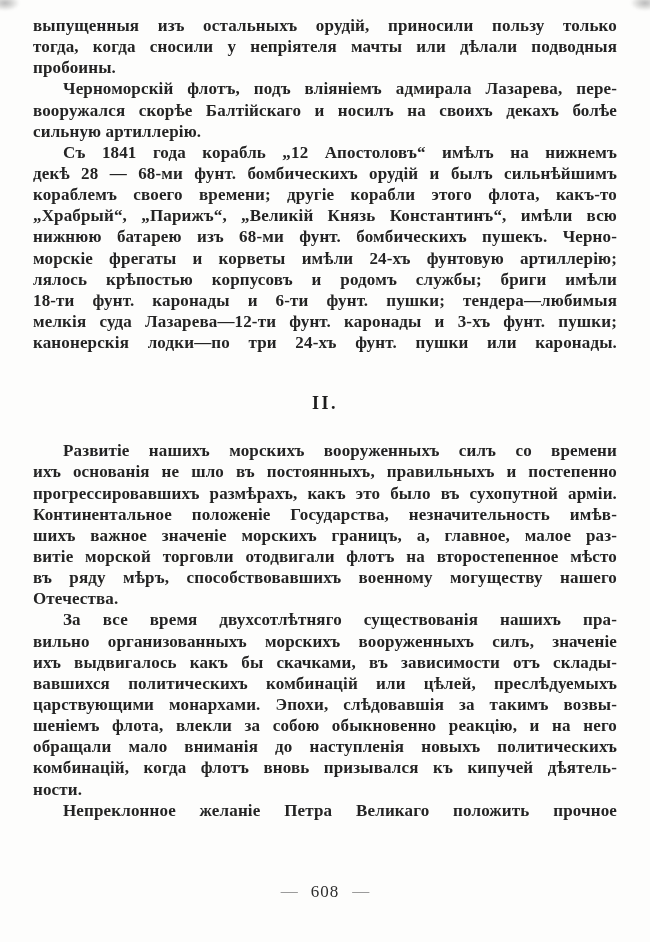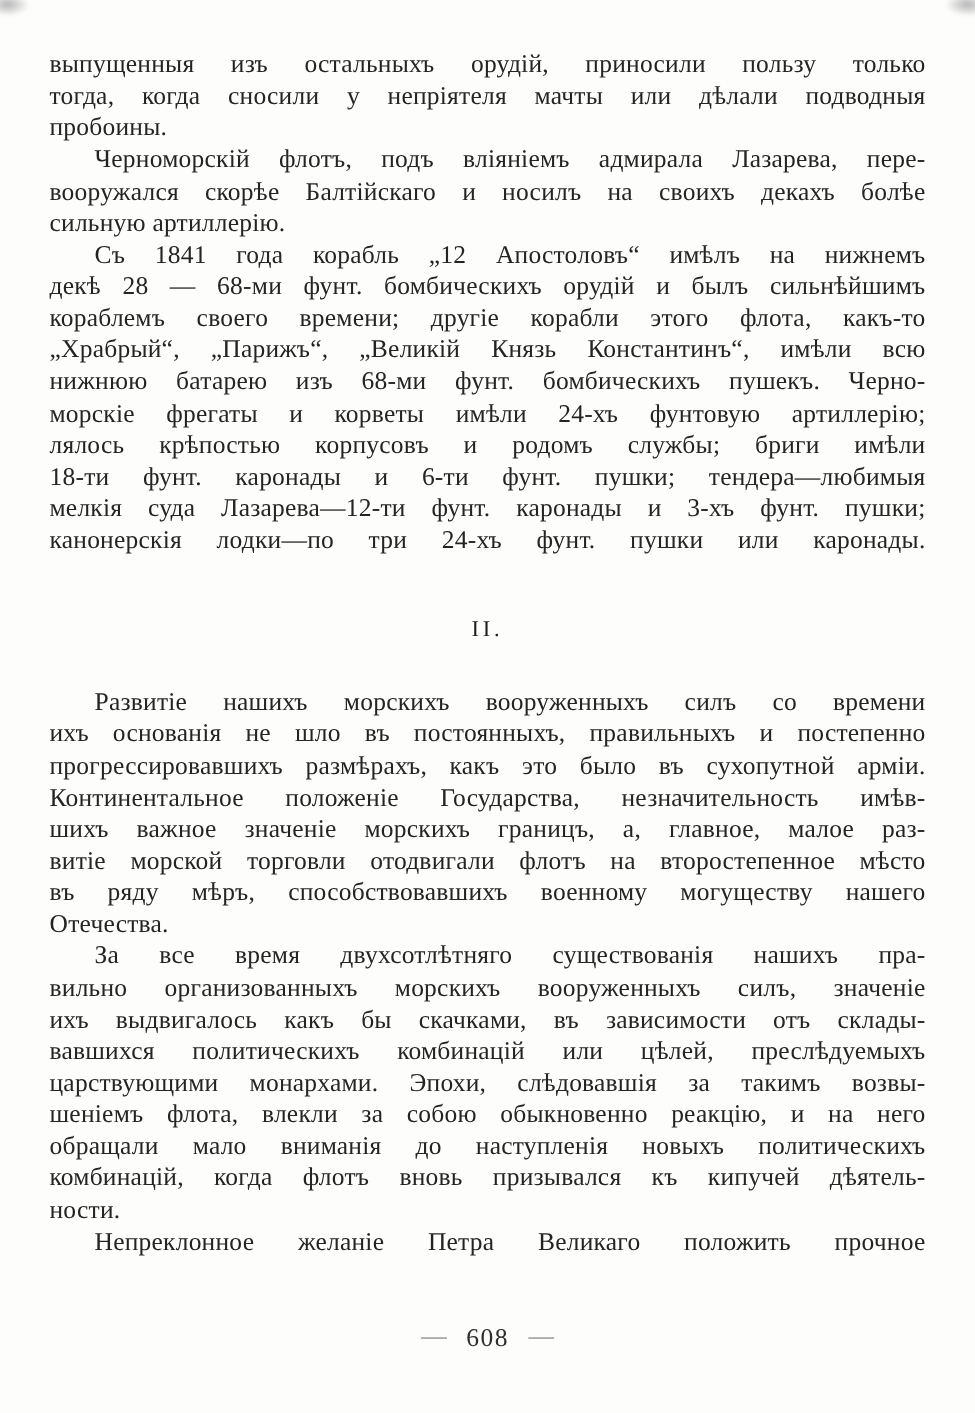--- a/index.html
+++ b/index.html
@@ -23,41 +23,42 @@
     background: radial-gradient(ellipse at center, rgba(70,70,70,0.38), rgba(70,70,70,0) 70%);
     filter: blur(1px);
     pointer-events: none;
   }
   .corner-smudge.tl { left: -10px; top: -5px; }
   .corner-smudge.tr { right: -10px; top: -5px; }
   .text-block {
     position: absolute;
     left: 33px;
     right: 33px;
-    top: 32px;
+    top: 15px;
+    font-weight: bold;
   }
   .paragraph { margin: 0; }
   .line {
     font-size: 17px;
     line-height: 21.15px;
     height: 21.15px;
     letter-spacing: 0.15px;
     text-align: justify;
     text-align-last: justify;
     overflow: visible;
   }
   .line.end { text-align-last: left; }
   .line.indent { text-indent: 30px; }
   .section-heading {
     margin-top: 40px;
     margin-bottom: 26px;
     height: 21px;
     line-height: 21px;
     text-align: center;
-    font-size: 15px;
+    font-size: 18px;
     letter-spacing: 2.5px;
     color: #1d1d1d;
   }
   .page-footer {
     position: absolute;
     left: 0;
     right: 0;
     top: 881px;
     text-align: center;
     font-size: 17px;

